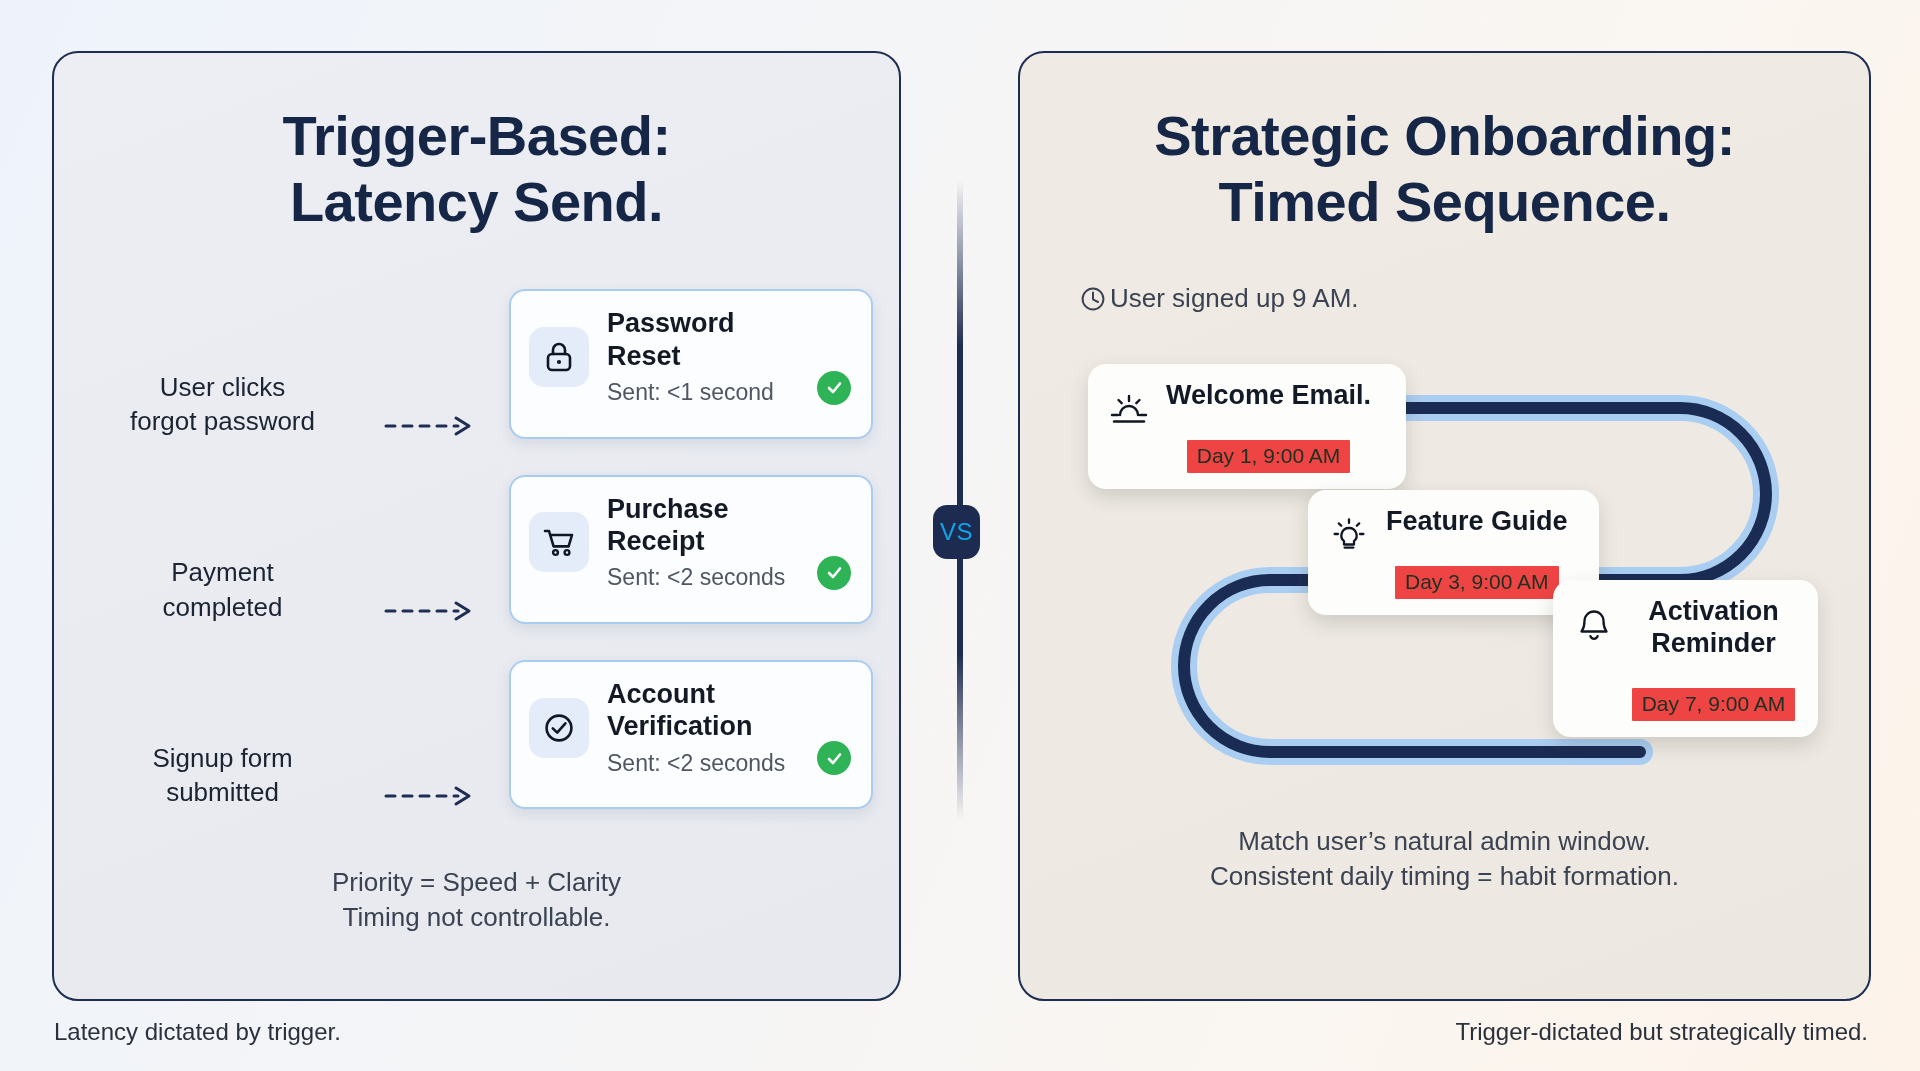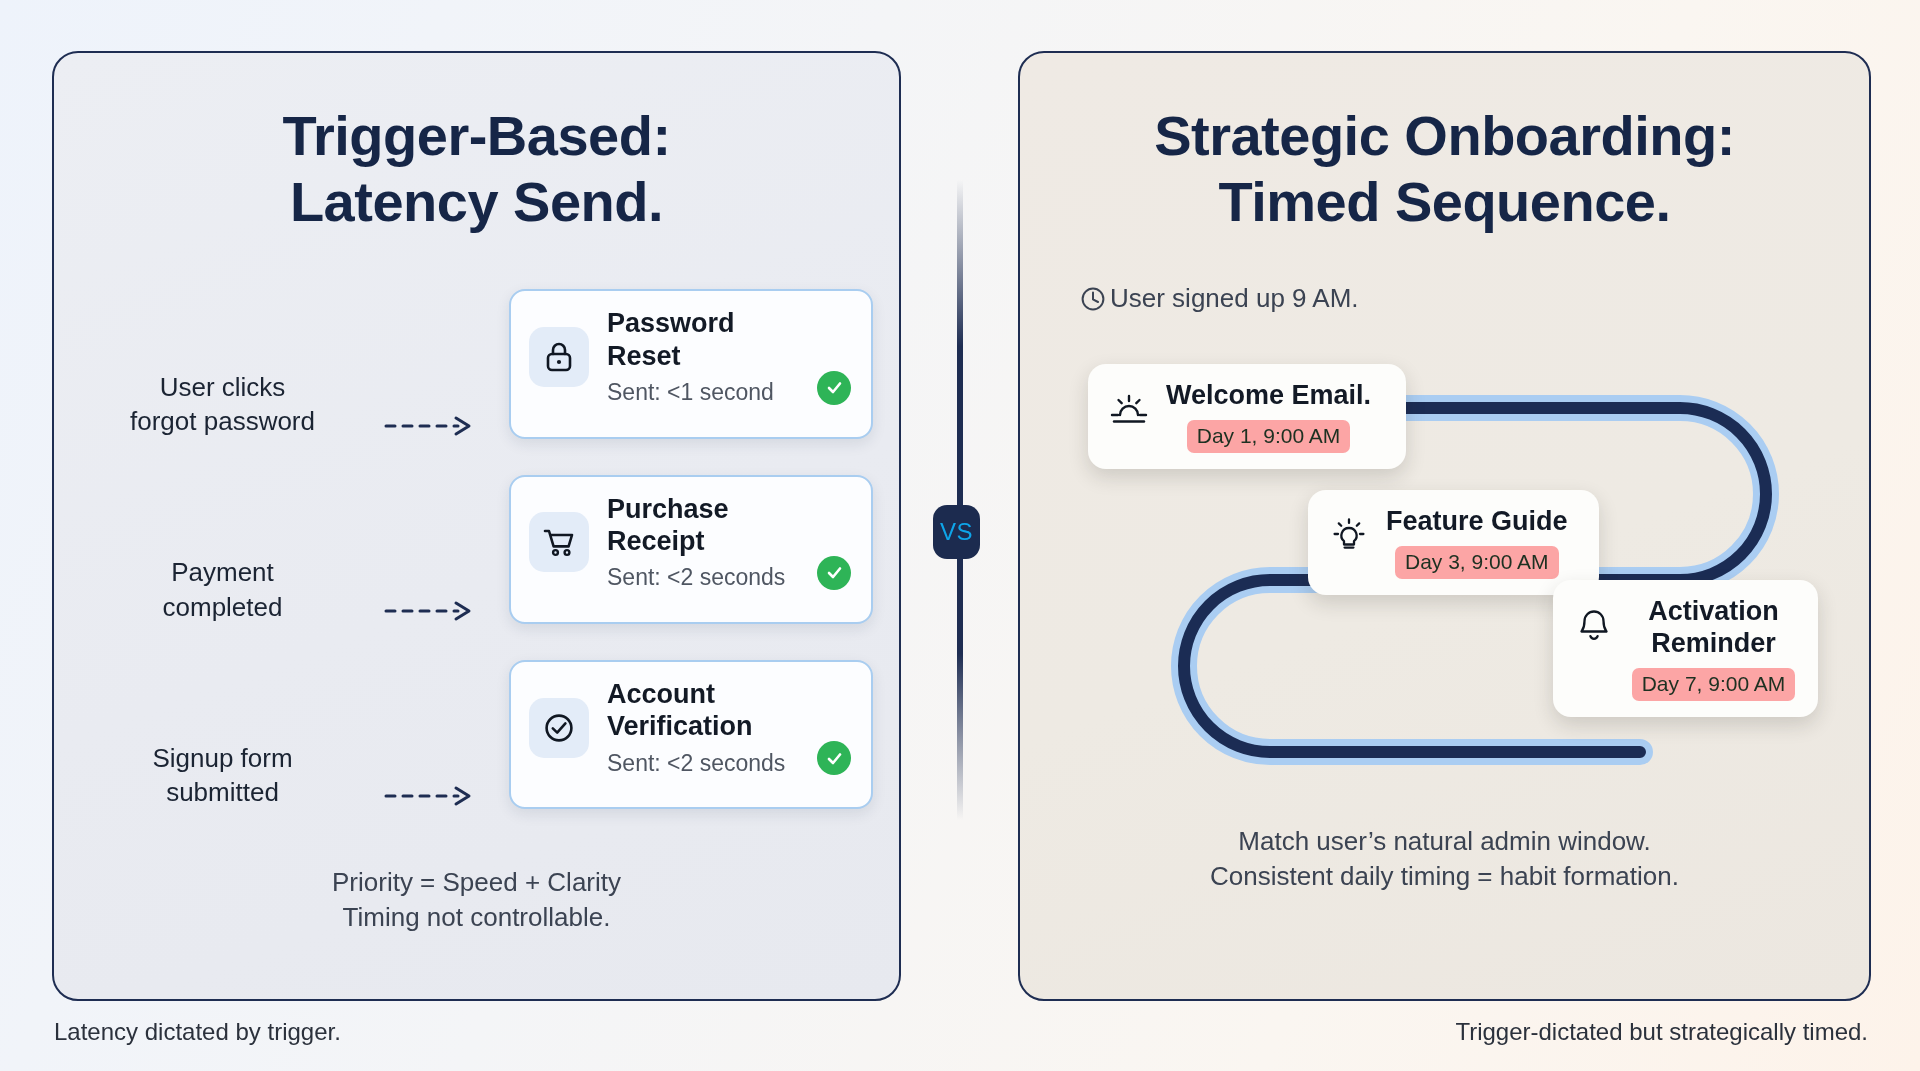--- a/index.html
+++ b/index.html
@@ -187,26 +187,27 @@
   }
   .seq-title {
     color: #131a26;
     font-size: 27px;
     font-weight: 700;
     line-height: 1.18;
     margin-bottom: 8px;
   }
   .seq-badge {
     display: inline-block;
-    background: #fca5a5;
+    background: #ef4444;
     color: #1d3021;
     font-size: 21px;
-    border-radius: 7px;
+    border-radius: 1px;
     padding: 4px 10px 5px;
     line-height: 1.15;
+    margin-top: 20px;
   }
 
   #seq-card-0 { left: 68px;  top: 36px;  width: 318px; }
   #seq-card-1 { left: 288px; top: 162px; width: 291px; }
   #seq-card-2 { left: 533px; top: 252px; width: 265px; }
   #seq-card-2 .seq-title { max-width: 175px; }
 
   
   #vs-connector {
     position: absolute;

